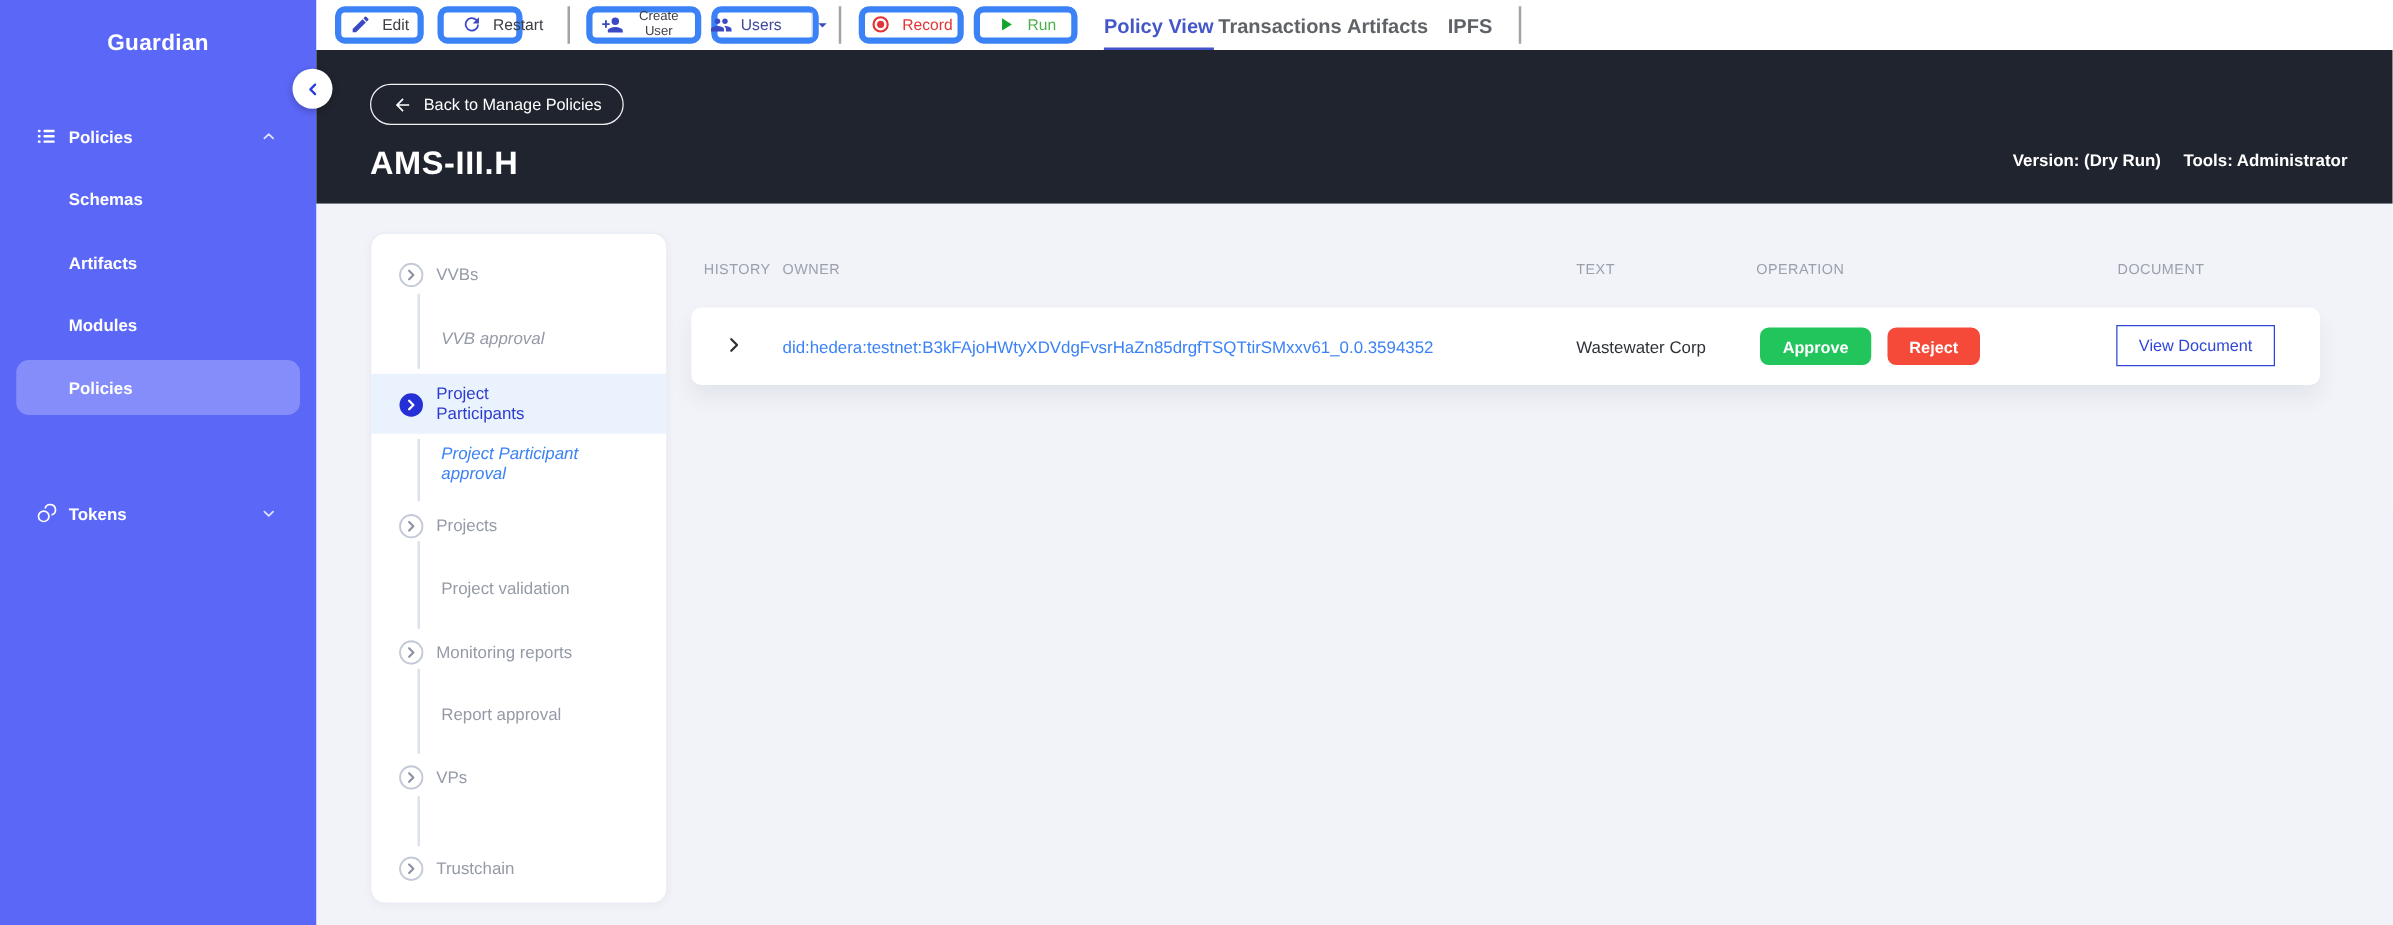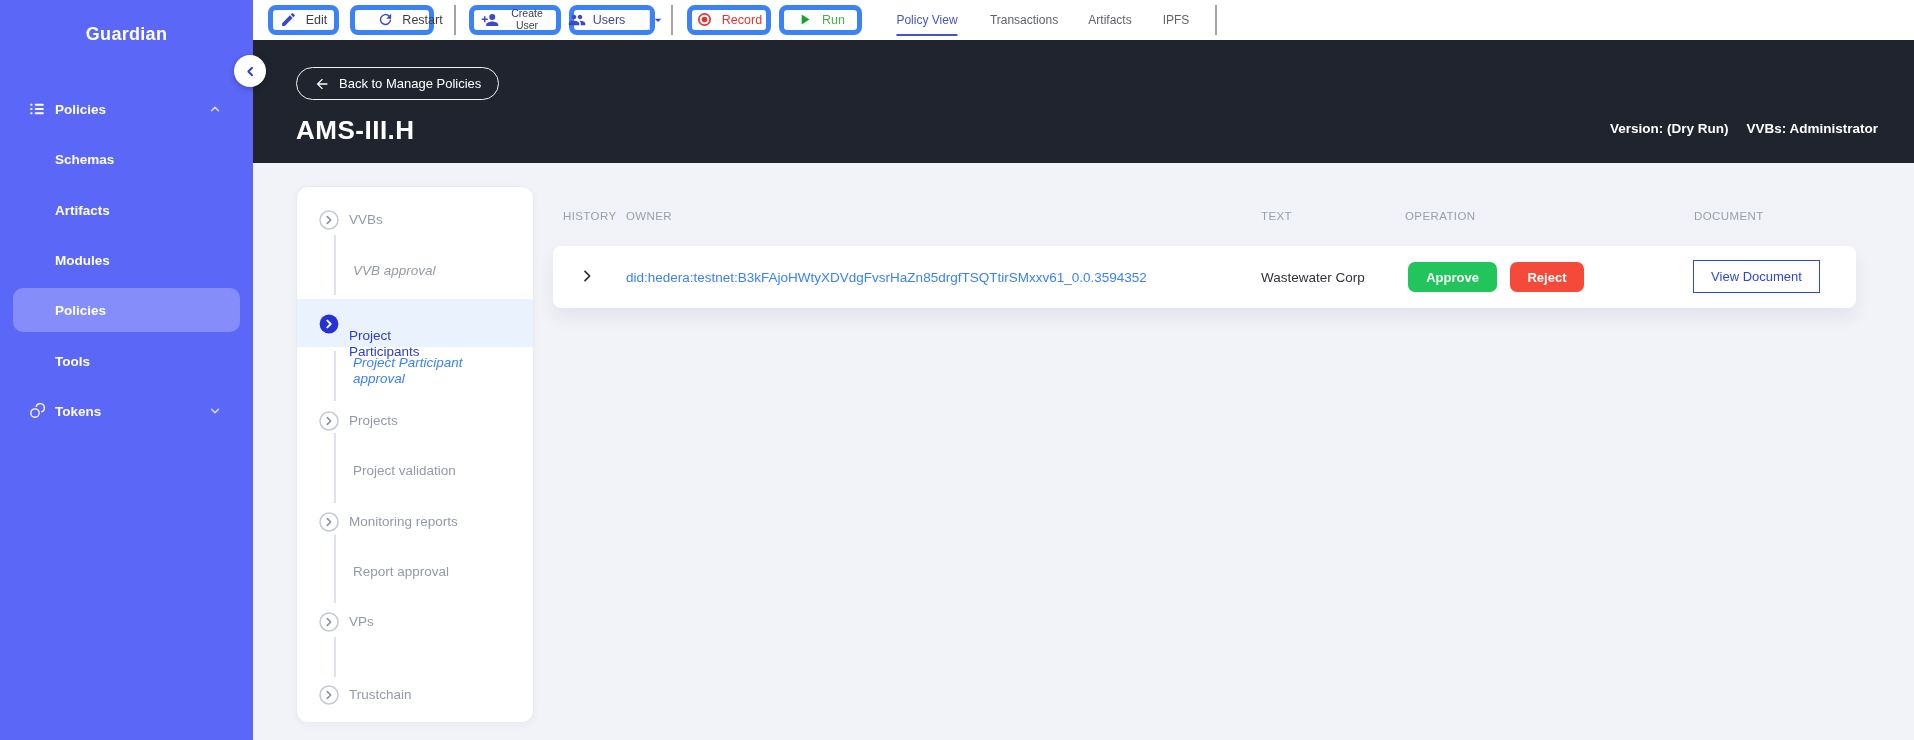--- a/index.html
+++ b/index.html
@@ -18,21 +18,21 @@
   
   .main { position:absolute; left:253px; top:0; width:1661px; height:740px; }
 
   
   .topbar { position:relative; width:100%; height:40px; background:#fff; }
   .tb-btn { position:absolute; top:5px; height:30px; background:#fff; border:5px solid #3b82f6; border-radius:8px; display:flex; align-items:center; justify-content:center; gap:8px; font-size:12.5px; color:#3c3e44; cursor:pointer; }
   .tb-btn .i { width:18px; height:18px; display:flex; }
   .tb-divider { position:absolute; top:5px; width:1.5px; height:30px; background:#a2a4aa; }
   .users-main { display:flex; align-items:center; gap:7px; padding:0 6px 0 10px; height:100%; color:#3f4899; }
   .users-caret { display:flex; align-items:center; justify-content:center; width:24px; height:100%; border-left:1px solid #e0e1e6; }
-  .tab { position:absolute; top:13px; transform:translateX(-50%); font-size:12px; color:#5f6368; padding-bottom:7px; cursor:pointer; white-space:nowrap; }
+  .tab { position:absolute; top:13px; transform:translateX(-50%); font-size:16px; color:#5f6368; padding-bottom:7px; cursor:pointer; white-space:nowrap;font-weight:bold; }
   .tab.active { color:#4556c8; border-bottom:2px solid #4353c9; }
 
   
   .dark-header { position:relative; width:100%; height:123px; background:#20242e; }
   .back-btn { position:absolute; left:43px; top:27px; height:33px; padding:0 17px; border:1px solid #f2f2f2; border-radius:17px; color:#fff; font-size:13px; display:flex; align-items:center; gap:9px; cursor:pointer; background:transparent; }
   .policy-title { position:absolute; left:43px; top:75px; color:#fff; font-size:26px; font-weight:bold; letter-spacing:.5px; }
   .header-meta { position:absolute; right:36px; top:81px; display:flex; gap:18px; color:#fff; font-size:13.5px; font-weight:bold; }
 
   
   .content { position:relative; width:100%; height:577px; background:#f2f3f8; }
@@ -89,23 +89,20 @@
   <div class="side-row" style="top:197px;">
     <span class="s-label">Artifacts</span>
   </div>
   <div class="side-row" style="top:247px;">
     <span class="s-label">Modules</span>
   </div>
   <div class="side-highlight"></div>
   <div class="side-row" style="top:297px;">
     <span class="s-label">Policies</span>
   </div>
-  <div class="side-row" style="top:348px;">
-    <span class="s-label">Tools</span>
-  </div>
 
   <div class="side-row" style="top:398px;">
     <span class="s-icon">
       <svg viewBox="0 0 24 24" width="18" height="18">
           <g fill="none" stroke="#fff" stroke-width="1.8">
             <circle cx="9.3" cy="14.7" r="5.6"></circle>
             <path d="M10.8 6.4a5.6 5.6 0 1 1 6.8 6.8"></path>
           </g>
         </svg>
     </span>
@@ -131,21 +128,21 @@
   <div class="topbar">
     <div class="tb-btn" style="left:15px;width:71px;">
       <span class="i">
         <svg viewBox="0 0 24 24" width="17" height="17">
             <path d="M3 17.2V21h3.8L17.9 9.9l-3.8-3.8L3 17.2zM20.7 7.1c.4-.4.4-1 0-1.4l-2.4-2.4c-.4-.4-1-.4-1.4 0l-1.8 1.8 3.8 3.8 1.8-1.8z" fill="#3b49c4"></path>
           </svg>
       </span>
       <span>Edit</span>
     </div>
 
-    <div class="tb-btn" style="left:97px;width:84px;padding-left:36px;">
+    <div class="tb-btn" style="left:97px;width:68px;padding-left:36px;">
       <span class="i">
         <svg viewBox="0 0 24 24" width="17" height="17">
             <path d="M17.65 6.35A8 8 0 1 0 20 12h-2a6 6 0 1 1-1.76-4.24L13 11h7V4l-2.35 2.35z" fill="#3b49c4"></path>
           </svg>
       </span>
       <span>Restart</span>
     </div>
 
     <div class="tb-divider" style="left:201px;"></div>
 
@@ -210,21 +207,21 @@
       <span style="display:flex;">
         <svg viewBox="0 0 24 24" width="16" height="16">
             <path d="M20 11H7.8l5.6-5.6L12 4l-8 8 8 8 1.4-1.4L7.8 13H20z" fill="#fff"></path>
           </svg>
       </span>
       <span>Back to Manage Policies</span>
     </button>
     <div class="policy-title">AMS-III.H</div>
     <div class="header-meta">
       <span>Version: (Dry Run)</span>
-      <span>VVBs: Administrator</span>
+      <span>Tools: Administrator</span>
     </div>
   </div>
 
   <div class="content">
 
     <div class="tree-card">
       <div class="t-line" style="top:48px;height:60px;"></div>
       <div class="t-line" style="top:164px;height:50px;"></div>
       <div class="t-line" style="top:246px;height:70px;"></div>
       <div class="t-line" style="top:348px;height:68px;"></div>
@@ -242,21 +239,21 @@
 
       <span class="t-leaf" style="top:76px;font-style:italic;">VVB approval</span>
 
       <span class="t-circle" style="top:127px;">
         <svg viewBox="0 0 20 20" width="20" height="20">
             <circle cx="10" cy="10" r="9.4" fill="#2531d6"></circle>
             <path d="M8.3 6.6l3.4 3.4-3.4 3.4" fill="none" stroke="#fff" stroke-width="1.9" stroke-linecap="round" stroke-linejoin="round"></path>
           </svg>
         </span>
 
-      <span class="t-group sel" style="top:120px;width:95px;margin-top:21px;">Project Participants</span>
+      <span class="t-group sel" style="top:120px;width:95px;">Project Participants</span>
 
       <span class="t-leaf sel" style="top:168px;width:125px;">Project Participant approval</span>
 
       <span class="t-circle" style="top:224px;">
         <svg viewBox="0 0 20 20" width="20" height="20">
             <circle cx="10" cy="10" r="9" fill="none" stroke="#c3cad6" stroke-width="1.5"></circle>
             <path d="M8.3 6.6l3.4 3.4-3.4 3.4" fill="none" stroke="#8b93a3" stroke-width="1.7" stroke-linecap="round" stroke-linejoin="round"></path>
           </svg>
       </span>
       <span class="t-group" style="top:226px;">Projects</span>

